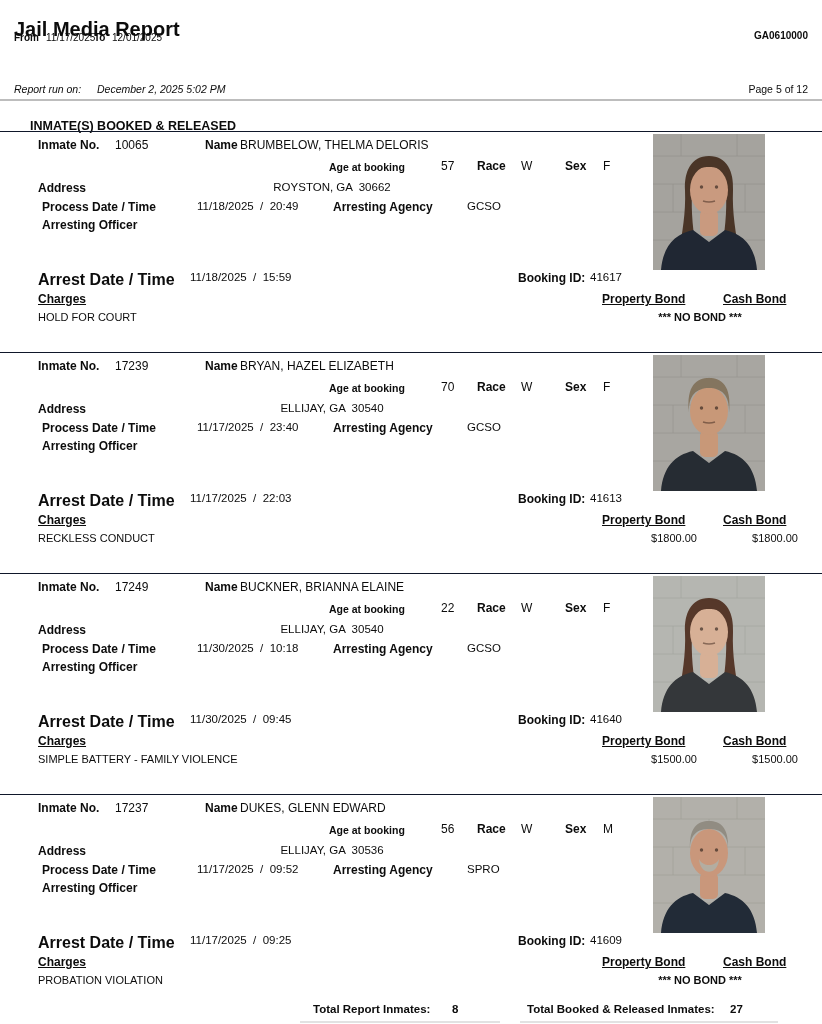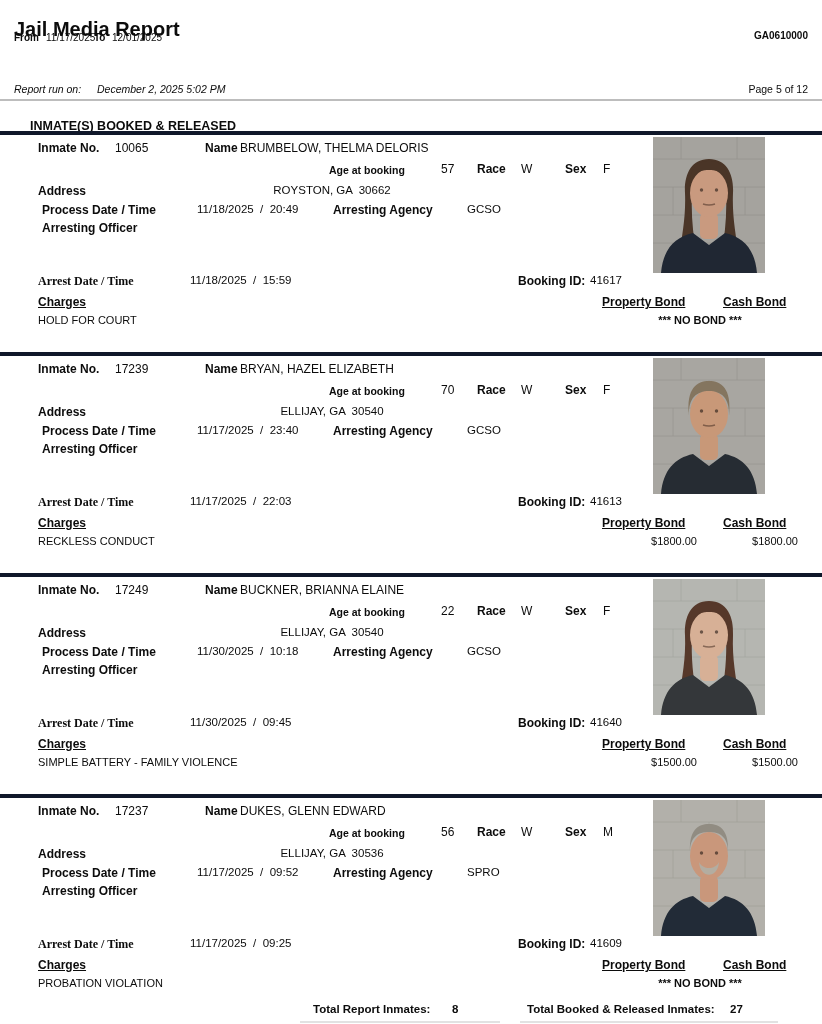--- a/index.html
+++ b/index.html
@@ -17,42 +17,42 @@
   .to-date    { position:absolute; left:112px; white-space:nowrap; }
   .ga-code { position:absolute; right:14px; top:30px; font-size:10px; font-weight:bold; }
   .run-label { position:absolute; left:14px; top:83px; font-size:10.5px; font-style:italic; }
   .run-value { position:absolute; left:97px; top:83px; font-size:10.5px; font-style:italic; white-space:pre; }
   .page-num  { position:absolute; right:14px; top:83px; font-size:10.5px; }
   .top-rule  { position:absolute; left:0; top:99px; width:822px; height:2px; background:#bdbdbd; }
   .section-title { position:absolute; left:30px; top:110px; font-size:12.5px; font-weight:bold;margin-top:9px; }
 
   
   .records { position:absolute; left:0; top:131px; width:822px; }
-  .record { position:relative; height:221px; border-top:4px solid #0f172a;padding-left:39px; }
+  .record { position:relative; height:221px; border-top:1px solid #0f172a;padding-left:39px; }
   .record.last { height:205px; }
   .record span { position:absolute; white-space:pre; }
 
   .r-inmate-label { left:38px; top:6px; font-size:12px; font-weight:bold; }
   .r-inmate-val   { left:115px; top:6px; font-size:12px; }
   .r-name-label   { left:205px; top:6px; font-size:12px; font-weight:bold; }
   .r-name-val     { left:240px; top:6px; font-size:12px; }
   .r-age-label    { left:320px; top:29px; font-size:10.5px; font-weight:bold;margin-left:9px; }
   .r-age-val      { left:441px; top:27px; font-size:12px; }
   .r-race-label   { left:477px; top:27px; font-size:12px; font-weight:bold; }
   .r-race-val     { left:521px; top:27px; font-size:12px; }
   .r-sex-label    { left:565px; top:27px; font-size:12px; font-weight:bold;text-align:center; }
   .r-sex-val      { left:603px; top:27px; font-size:12px; }
   .r-addr-label   { left:38px; top:49px; font-size:12px; font-weight:bold; }
   .r-addr-val     { left:192px; top:49px; width:280px; text-align:center; font-size:11.5px; }
   .r-proc-label   { left:42px; top:68px; font-size:12px; font-weight:bold; }
   .r-proc-val     { left:197px; top:68px; font-size:11.5px; }
   .r-agcy-label   { left:333px; top:68px; font-size:12px; font-weight:bold; }
   .r-agcy-val     { left:467px; top:68px; font-size:11.5px;text-align:center; }
   .r-off-label    { left:42px; top:86px; font-size:12px; font-weight:bold; }
-  .r-arrest-label { left:38px; top:139px; font-size:12px; font-weight:bold;font-family:Liberation Serif, serif; }
+  .r-arrest-label { left:38px; top:139px; font-size:16px; font-weight:bold; }
   .r-arrest-val   { left:190px; top:139px; font-size:11.5px; }
   .r-book-label   { left:518px; top:139px; font-size:12px; font-weight:bold; }
   .r-book-val     { left:590px; top:139px; font-size:11.5px; }
   .r-charges-hdr  { left:38px;  top:160px; font-size:12px; font-weight:bold; text-decoration:underline; }
   .r-prop-hdr     { left:602px; top:160px; font-size:12px; font-weight:bold; text-decoration:underline; }
   .r-cash-hdr     { left:723px; top:160px; font-size:12px; font-weight:bold; text-decoration:underline; }
   .r-charge-val   { left:38px;  top:179px; font-size:11px; }
   .r-prop-val     { left:572px; top:179px; width:125px; text-align:right; font-size:11px; }
   .r-cash-val     { left:698px; top:179px; width:100px; text-align:right; font-size:11px; }
   .r-nobond       { left:602px; top:179px; width:196px; text-align:center; font-size:11px; font-weight:bold; }

